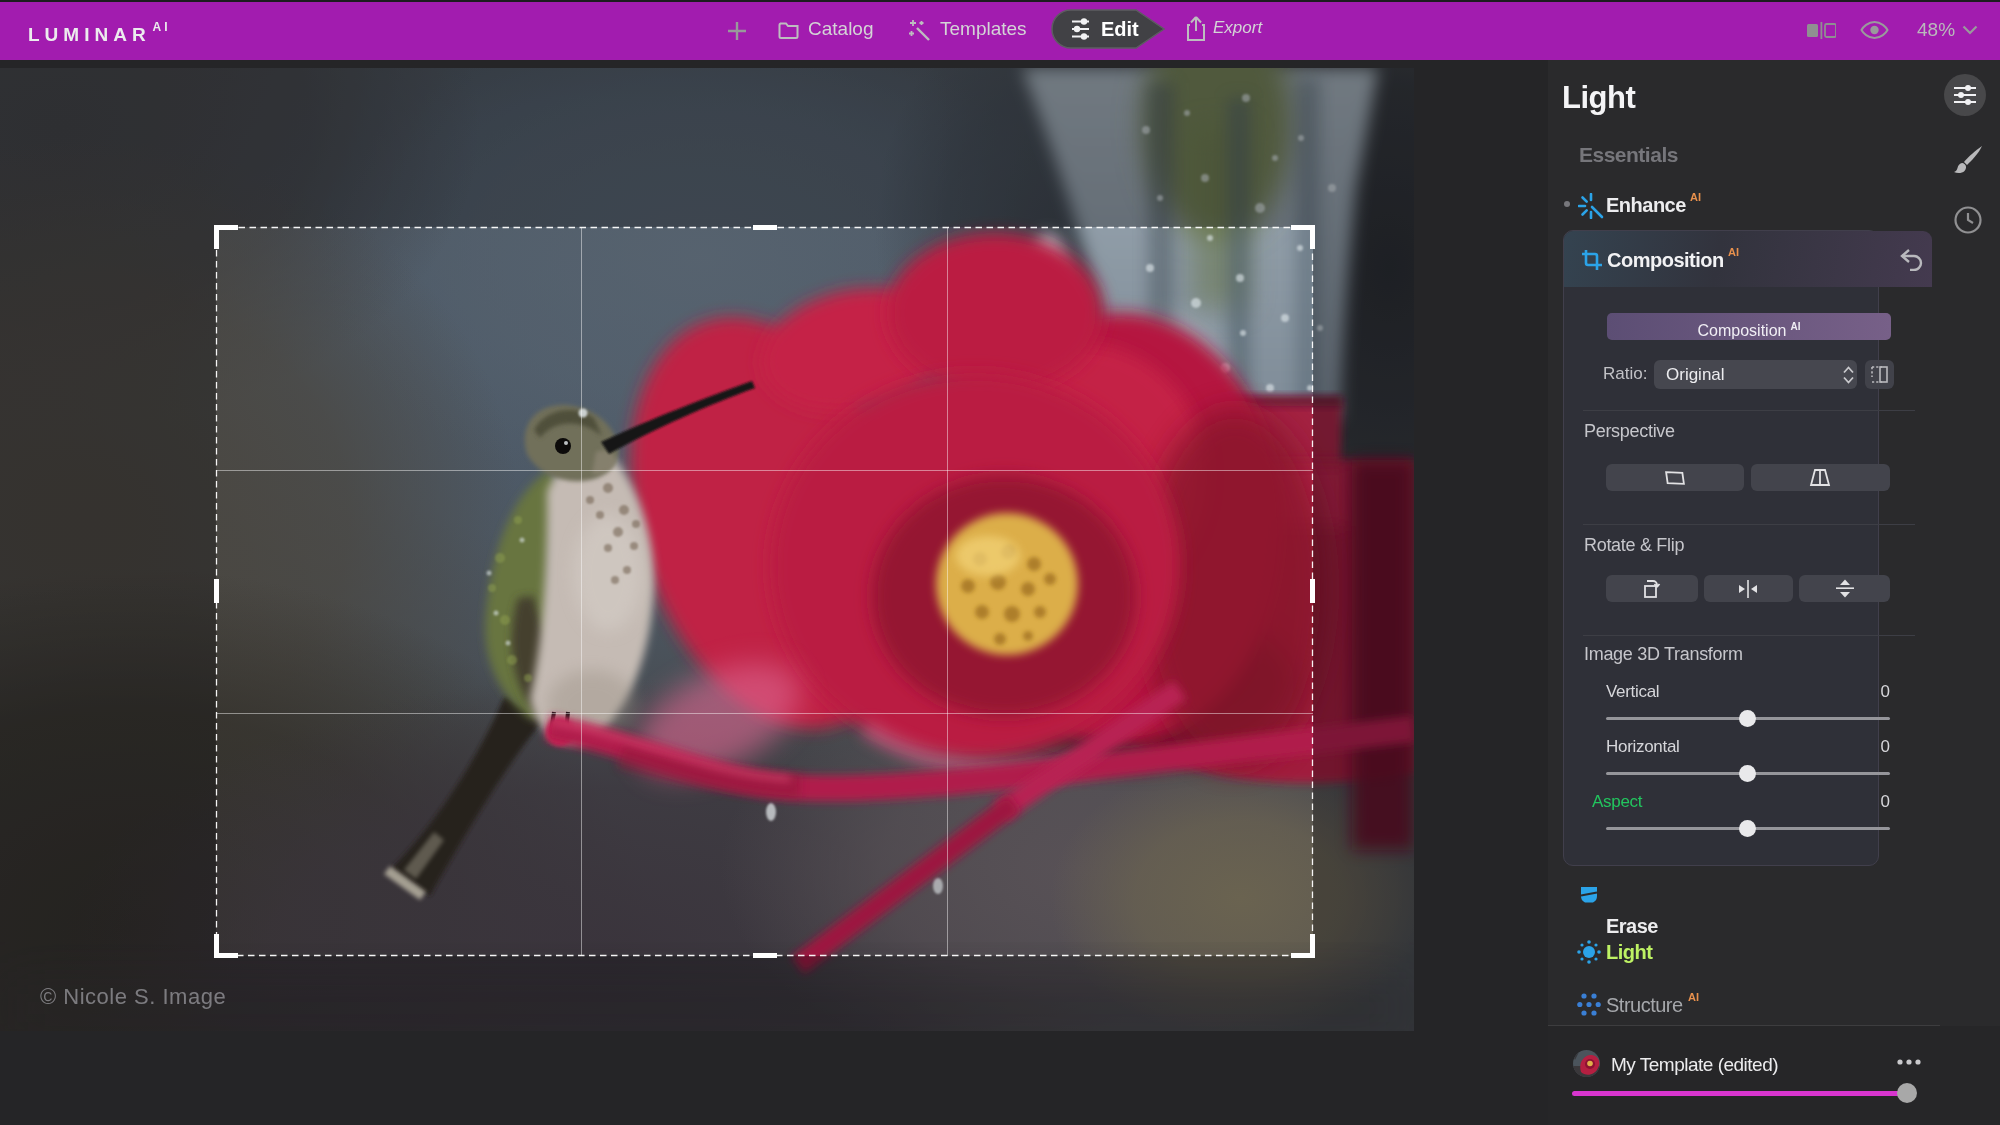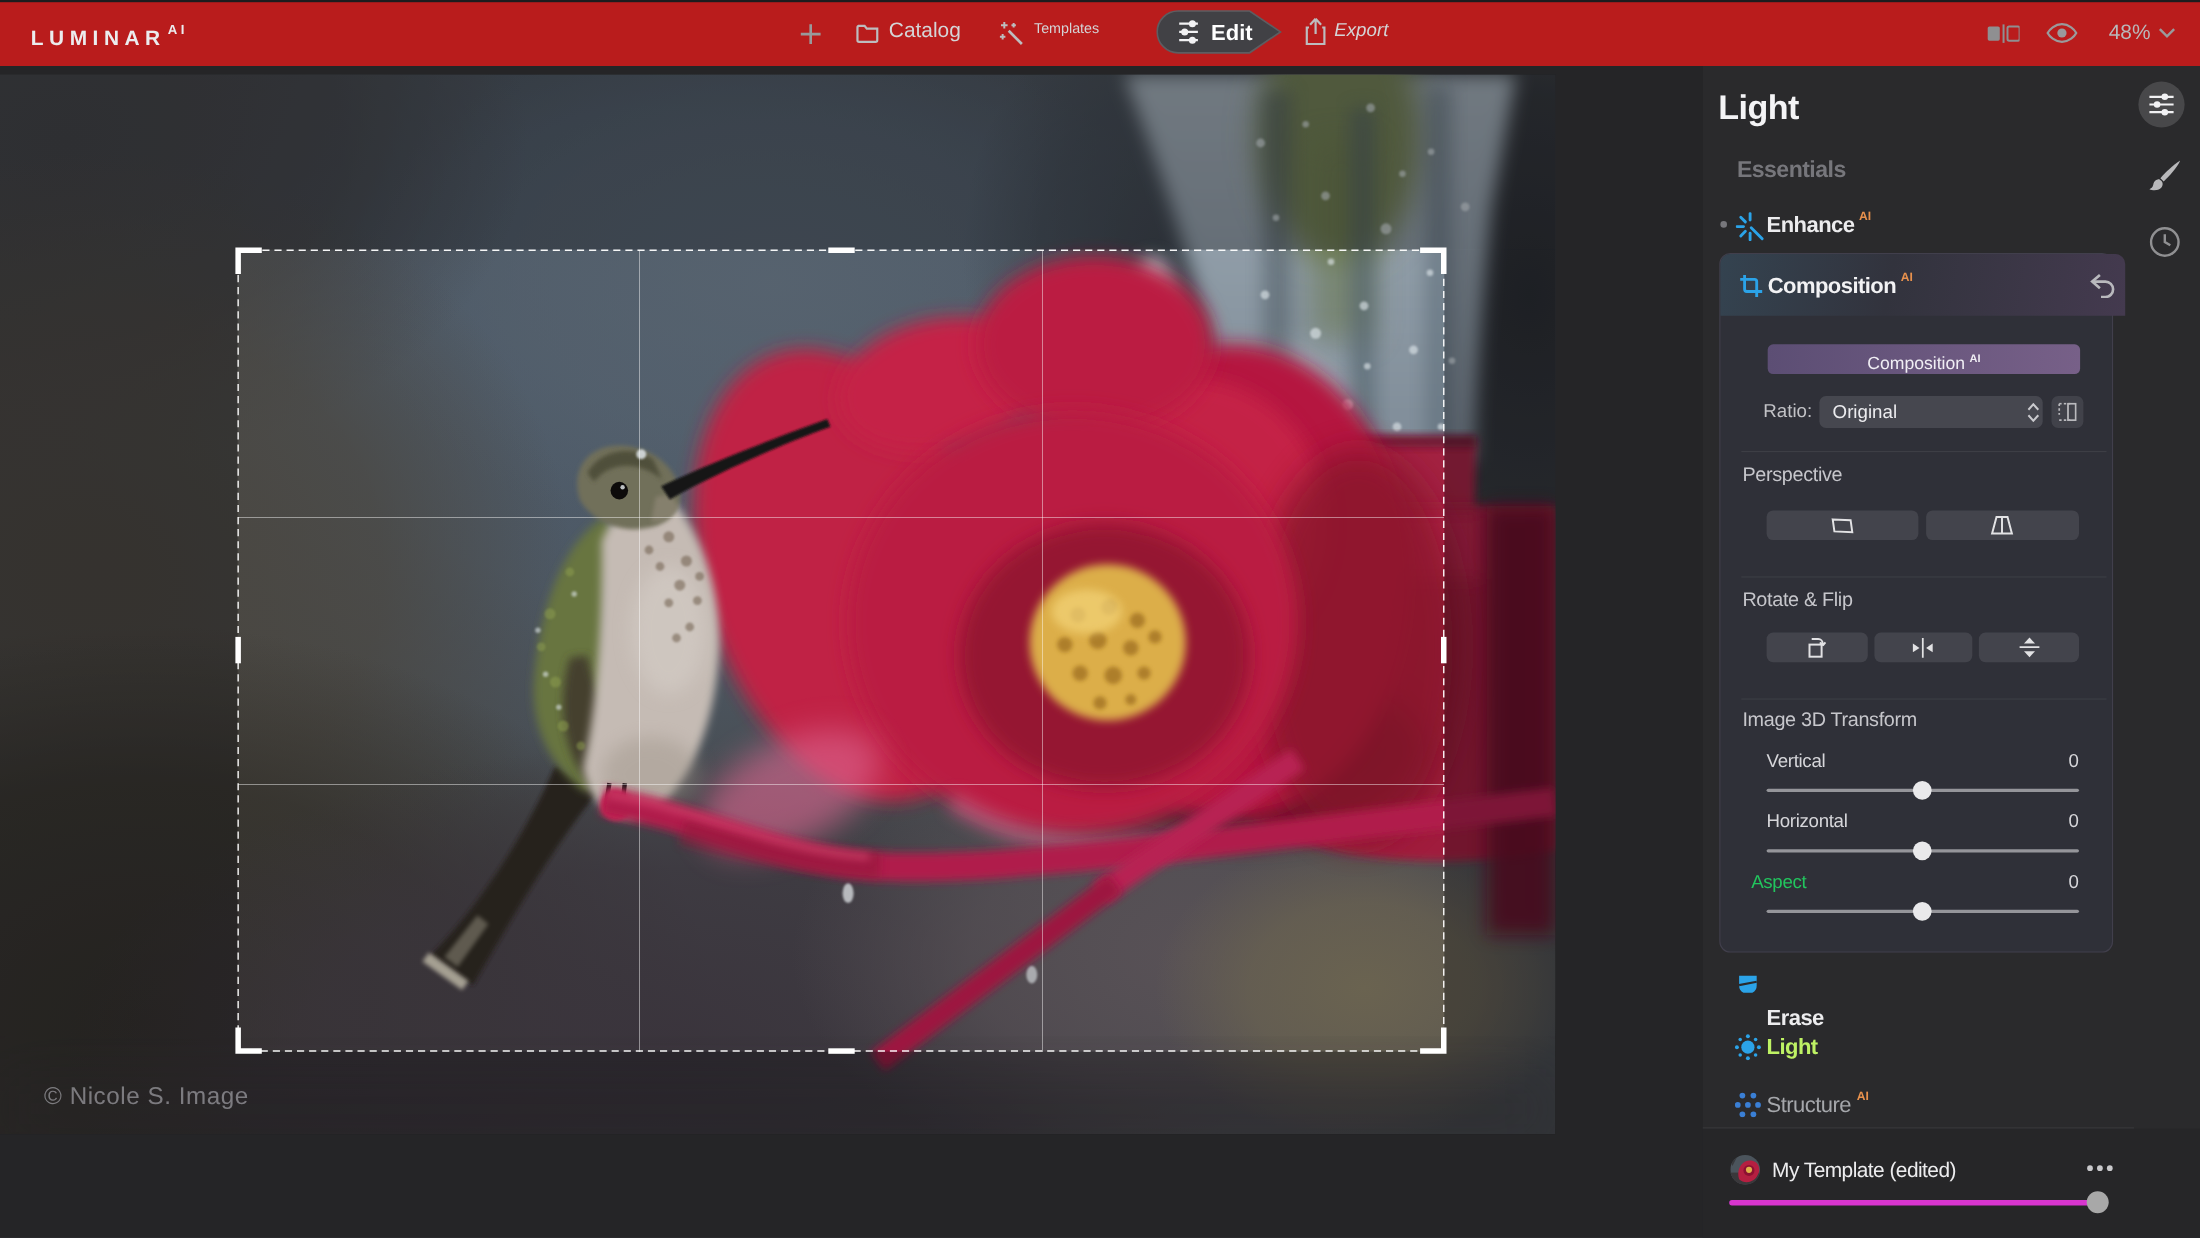--- a/index.html
+++ b/index.html
@@ -266,39 +266,39 @@
 
       <rect x="753" y="157" width="24" height="5"></rect>
       <rect x="753" y="885" width="24" height="5"></rect>
       <rect x="214" y="511" width="5" height="24"></rect>
       <rect x="1310" y="511" width="5" height="24"></rect>
     </g>
   </svg>
 
   <div class="abs" style="left:40px;top:984px;font-size:22px;color:rgba(195,195,202,0.55);letter-spacing:0.5px;">© Nicole S. Image</div>
 
-  <div class="abs" id="topbar" style="left:0;top:0;width:2000px;height:60px;background:#b91c1c;">
+  <div class="abs" id="topbar" style="left:0;top:0;width:2000px;height:60px;background:#a21caf;">
     <div class="abs" style="left:0;top:0;width:2000px;height:2px;background:#1c1c1e;"></div>
 
     <div class="abs" style="left:28px;top:20px;font-size:19px;font-weight:bold;letter-spacing:5px;color:#ececee;">LUMINAR<span style="font-size:12px;letter-spacing:3px;vertical-align:10px;margin-left:2px;">AI</span></div>
 
     <svg class="abs" style="left:727px;top:21px;" width="20" height="20" viewBox="0 0 20 20">
         <path d="M10,1 V19 M1,10 H19" stroke="#99999b" stroke-width="2.4"></path>
       </svg>
 
     <svg class="abs" style="left:778px;top:20px;" width="22" height="20" viewBox="0 0 22 20">
         <path d="M2,3.5 h6 l2,2.5 h9.5 v10.5 a1.5,1.5 0 0 1 -1.5,1.5 h-15 a1.5,1.5 0 0 1 -1.5,-1.5 v-11.5 a1.5,1.5 0 0 1 1.5,-1.5 z" fill="none" stroke="#bdbdbf" stroke-width="2"></path>
       </svg>
     <div class="abs" style="left:808px;top:18px;font-size:19px;color:#d4d4d6;">Catalog</div>
 
     <svg class="abs" style="left:908px;top:19px;" width="24" height="23" viewBox="0 0 24 23">
       <path d="M9,9 L21,21" stroke="#bdbdbf" stroke-width="2.4"></path>
       <path d="M5,1 v6 M2,4 h6 M13.5,2 v4 M11.5,4 h4 M3.5,12 v5 M1,14.5 h5" stroke="#bdbdbf" stroke-width="1.8"></path>
     </svg>
-    <div class="abs" style="left:940px;top:18px;font-size:13px;color:#d4d4d6;">Templates</div>
+    <div class="abs" style="left:940px;top:18px;font-size:19px;color:#d4d4d6;">Templates</div>
 
     <svg class="abs" style="left:1051px;top:9px;" width="115" height="40" viewBox="0 0 115 40">
       <path d="M20,1 H85 L113,20 L85,39 H20 A19,19 0 0 1 1,20 A19,19 0 0 1 20,1 Z" fill="#414145" stroke="#5d5d61" stroke-width="1.5"></path>
       <g stroke="#f2f2f4" stroke-width="2.2" fill="none">
         <path d="M21,12.5 h17 M21,20 h17 M21,27.5 h17"></path>
       </g>
       <g fill="#f2f2f4">
         <circle cx="33" cy="12.5" r="3.2"></circle>
           <circle cx="26" cy="20" r="3.2"></circle>
           <circle cx="33" cy="27.5" r="3.2"></circle>
@@ -360,21 +360,21 @@
       </g>
     </svg>
     <div class="abs" style="left:58px;top:134px;font-size:20px;font-weight:bold;letter-spacing:-0.5px;color:#ececee;">Enhance</div>
     <div class="abs" style="left:142px;top:131px;font-size:11px;font-weight:bold;color:#e8914d;">AI</div>
 
     <svg class="abs" style="left:406px;top:146px;" width="28" height="28" viewBox="0 0 28 28">
       <circle cx="14" cy="14" r="12.5" fill="none" stroke="#909092" stroke-width="2.2"></circle>
       <path d="M14,7 V14 L19,17" fill="none" stroke="#909092" stroke-width="2.2"></path>
     </svg>
 
-    <div class="abs" id="comp" style="left:15px;top:170px;width:358px;height:636px;border-radius:10px;background:#2f3038;border:1px solid #413f4c;">
+    <div class="abs" id="comp" style="left:15px;top:170px;width:316px;height:636px;border-radius:10px;background:#2f3038;border:1px solid #413f4c;">
       <div class="abs" style="left:0;top:0;width:368px;height:56px;border-radius:9px 9px 0 0;background:linear-gradient(100deg,#344350 0%,#32333d 42%,#443a4f 100%);"></div>
       <svg class="abs" style="left:17px;top:18px;" width="22" height="22" viewBox="0 0 22 22">
         <path d="M5,1 V14 a2,2 0 0 0 2,2 H21" fill="none" stroke="#2ba3e8" stroke-width="2.6"></path>
         <path d="M1,5 H14 a2,2 0 0 1 2,2 V21" fill="none" stroke="#2ba3e8" stroke-width="2.6"></path>
       </svg>
       <div class="abs" style="left:43px;top:18px;font-size:20px;font-weight:bold;letter-spacing:-0.5px;color:#f2f2f4;">Composition</div>
       <div class="abs" style="left:164px;top:15px;font-size:11px;font-weight:bold;color:#e8914d;">AI</div>
       <svg class="abs" style="left:336px;top:18px;" width="24" height="22" viewBox="0 0 24 22">
         <path d="M9,1 L2,7 L9,13" fill="none" stroke="#b9b9bd" stroke-width="2.4"></path>
         <path d="M2,7 H14 a7,7 0 0 1 7,7 a7,7 0 0 1 -7,7 H10" fill="none" stroke="#b9b9bd" stroke-width="2.4"></path>

